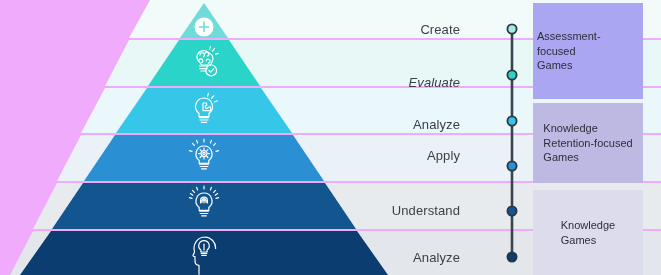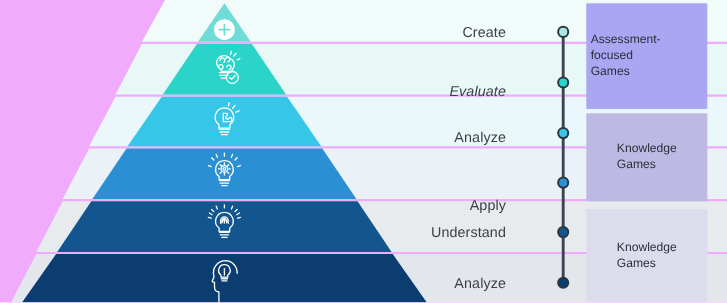--- a/index.html
+++ b/index.html
@@ -133,21 +133,21 @@
         <path d="M 0 -11.4 a 5.2 5.2 0 0 1 3.1 9.4 v 2 h -6.2 v -2 A 5.2 5.2 0 0 1 0 -11.4 z"></path>
         <path d="M -2.8 1.4 h 5.6 M -2.2 3.4 h 4.4"></path>
         <path d="M 0 -7.8 v 5.8"></path>
       </g>
     </g>
   </svg>
 
   <div class="tier-label" style="left:290px; top:22px;">Create</div>
   <div class="tier-label" style="left:290px; top:75px;font-style:italic;">Evaluate</div>
   <div class="tier-label" style="left:290px; top:117px;">Analyze</div>
-  <div class="tier-label" style="left:290px; top:179px;">Apply</div>
+  <div class="tier-label" style="left:290px; top:148px;">Apply</div>
   <div class="tier-label" style="left:290px; top:203px;">Understand</div>
   <div class="tier-label" style="left:290px; top:250px;">Analyze</div>
 
   <svg style="position:absolute;left:0;top:0;width:661px;height:275px;" viewBox="0 0 661 275">
     <line x1="512" y1="29" x2="512" y2="257" stroke="#3a4450" stroke-width="2.6"></line>
     <circle cx="512" cy="29" r="4.6" fill="#a8e8e4" stroke="#2c3640" stroke-width="1.8"></circle>
     <circle cx="512" cy="75" r="4.6" fill="#2bd4c8" stroke="#2c3640" stroke-width="1.8"></circle>
     <circle cx="512" cy="121" r="4.6" fill="#35c6e8" stroke="#2c3640" stroke-width="1.8"></circle>
     <circle cx="512" cy="166" r="4.6" fill="#2b8fd4" stroke="#2c3640" stroke-width="1.8"></circle>
     <circle cx="512" cy="211" r="4.6" fill="#12558f" stroke="#2c3640" stroke-width="1.8"></circle>
@@ -157,20 +157,21 @@
   <div class="panel" style="top: 3px; height: 96px; background: rgb(170, 166, 242);">
     <div>
       <span>Assessment-focused</span>
       <span>Games</span>
     </div>
   </div>
 
   <div class="panel" style="top: 103px; height: 80px; background: rgb(189, 185, 227);">
     <div>
       <span>Knowledge</span>
+      <span>Retention-focused</span>
       <span>Games</span>
     </div>
   </div>
 
   <div class="panel" style="top: 190px; height: 85px; background: rgb(220, 220, 236);">
     <div>
       <span>Knowledge</span>
       <span>Games</span>
     </div>
   </div>

